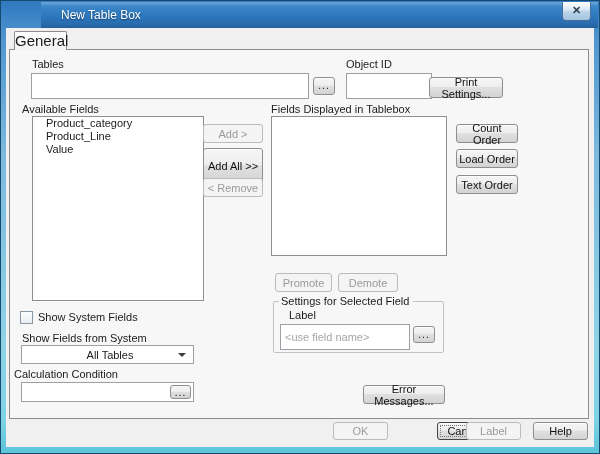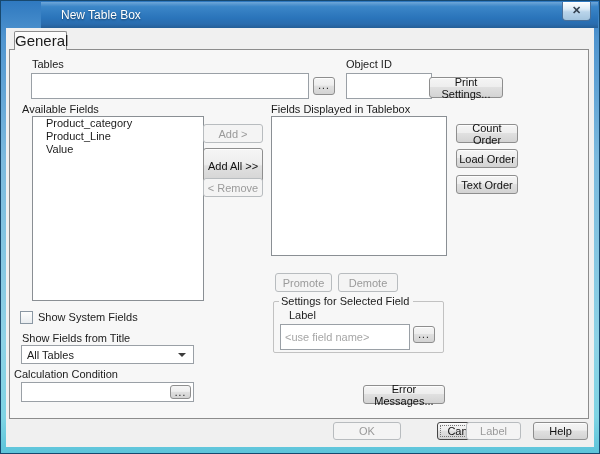--- a/index.html
+++ b/index.html
@@ -153,31 +153,31 @@
   <div class="groupbox" style="left:272px;top:300px;width:171px;height:52px;">
     <span class="grouplegend">Settings for Selected Field</span>
   </div>
   <div class="lbl" style="left:264px;top:308px;padding-left:24px;">Label</div>
   <input class="tbox" style="left: 279px; top: 323px; width: 130px; height: 20px;" placeholder="&lt;use field name&gt;">
   <div class="btn browse" style="left:412px;top:325px;width:22px;height:17px;">...</div>
 
   <div class="checkbox" style="left:19px;top:310px;"></div>
   <div class="lbl" style="left:37px;top:310px;">Show System Fields</div>
 
-  <div class="lbl" style="left:21px;top:331px;">Show Fields from Title</div>
-  <div class="combo" style="left:20px;top:344px;width:173px;height:19px;">
+  <div class="lbl" style="left:21px;top:331px;">Show Fields from System</div>
+  <div class="combo" style="left:20px;top:344px;width:173px;height:19px;justify-content:center;">
     <span>All Tables</span>
     <span class="arrow"></span>
   </div>
 
   <div class="lbl" style="left:13px;top:367px;">Calculation Condition</div>
   <div class="inputwrap" style="left:20px;top:381px;width:173px;height:20px;">
     <div class="inner-browse">...</div>
   </div>
 
   <div class="btn" style="left:362px;top:384px;width:82px;height:19px;">Error Messages...</div>
 
-  <div class="btn disabled" style="left:332px;top:421px;width:68px;height:18px;">OK</div>
+  <div class="btn disabled" style="left:332px;top:421px;width:55px;height:18px;">OK</div>
   <div class="btn focused" style="left:398px;top:421px;width:55px;height:18px;margin-left:38px;">Cancel</div>
   <div class="btn disabled" style="left:465px;top:421px;width:55px;height:18px;">Label</div>
   <div class="btn" style="left:532px;top:421px;width:55px;height:18px;">Help</div>
 
 </div>
 
 </body></html>

